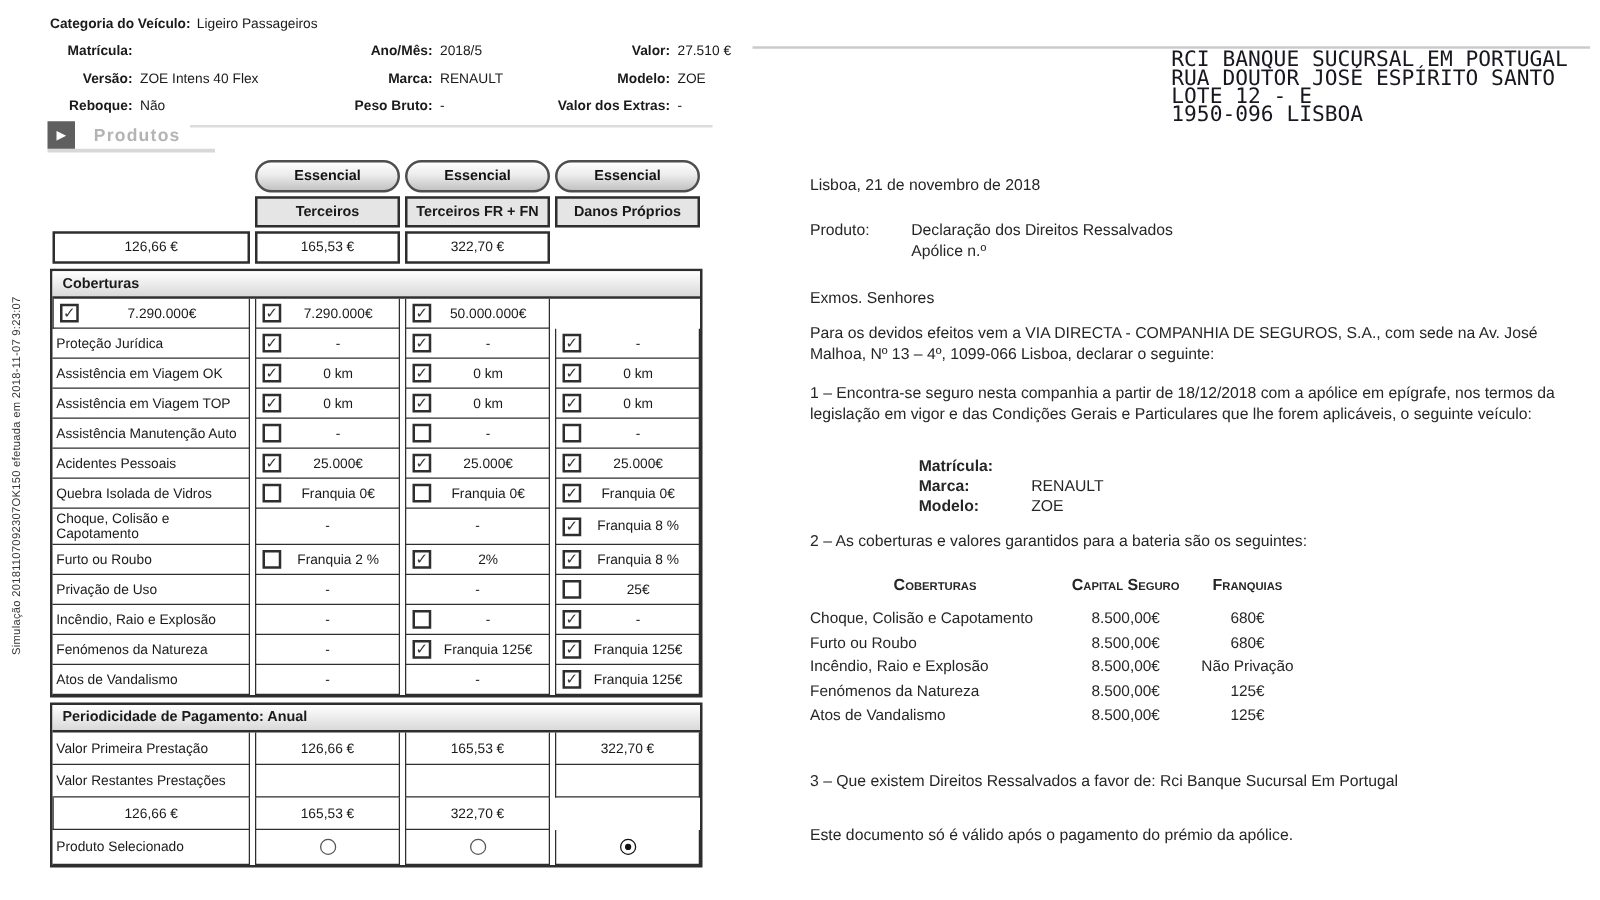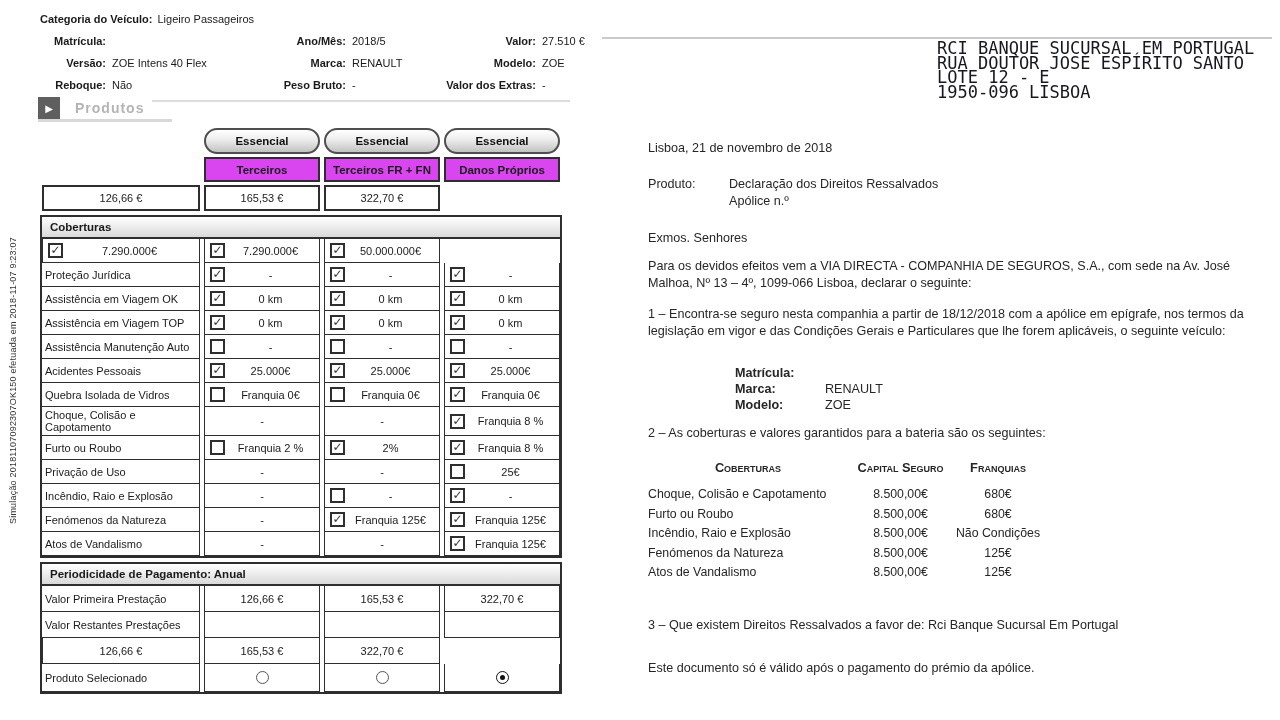--- a/index.html
+++ b/index.html
@@ -28,21 +28,21 @@
   .prod-shadow{position:absolute;left:38px;top:119px;width:134px;height:3px;background:#d8d8d8}
 
   .ptable{position:absolute;left:40px;top:128px;width:522px;font-size:11px}
   .grid-row{display:grid;grid-template-columns:158px 116px 116px 116px;column-gap:4px;margin-left:2px;width:518px}
   .btn-row{margin-bottom:3px}
   .ess-btn{height:26px;border:2px solid #4e4e4e;border-radius:13px;
     background:linear-gradient(#ffffff,#ececec 45%,#c2c2c2);
     font-weight:bold;font-size:11.5px;font-family:inherit;color:#111;
     display:flex;align-items:center;justify-content:center;box-shadow:inset 0 1px 0 #fff;cursor:pointer}
   .colhead-row{margin-bottom:3px}
-  .colhead{height:25px;border:2px solid #2e2e2e;background:#d946ef;font-weight:bold;font-size:11.5px;
+  .colhead{height:25px;border:2px solid #2e2e2e;background:#e5e5e5;font-weight:bold;font-size:11.5px;
     display:flex;align-items:center;justify-content:center}
   .va-row{margin-bottom:4px}
   .va-label{height:26px;border:1px solid #3a3a3a;border-radius:13px;color:#fff;font-weight:bold;font-size:11.5px;
     background:linear-gradient(#a9a9a9,#4e4e4e);display:flex;align-items:center;justify-content:center}
   .vcell{height:26px;border:2px solid #2e2e2e;background:#fff;display:flex;align-items:center;justify-content:center}
 
   .section{border:2px solid #2e2e2e;background:#fff;width:522px;margin-bottom:4px}
   .section-title{height:22px;border-bottom:2px solid #2e2e2e;font-weight:bold;font-size:11.5px;
     background:linear-gradient(#ffffff,#d9d9d9);display:flex;align-items:center;padding-left:8px}
   .cov-row{display:grid;grid-template-columns:158px 116px 116px 116px;column-gap:4px;width:518px}
@@ -445,21 +445,21 @@
           <span class="ctr">680€</span>
         </div>
         <div class="bt-row">
           <span>Furto ou Roubo</span>
           <span class="ctr">8.500,00€</span>
           <span class="ctr">680€</span>
         </div>
         <div class="bt-row">
           <span>Incêndio, Raio e Explosão</span>
           <span class="ctr">8.500,00€</span>
-          <span class="ctr">Não Condições</span>
+          <span class="ctr">Não Privação</span>
         </div>
         <div class="bt-row">
           <span>Fenómenos da Natureza</span>
           <span class="ctr">8.500,00€</span>
           <span class="ctr">125€</span>
         </div>
         <div class="bt-row">
           <span>Atos de Vandalismo</span>
           <span class="ctr">8.500,00€</span>
           <span class="ctr">125€</span>

